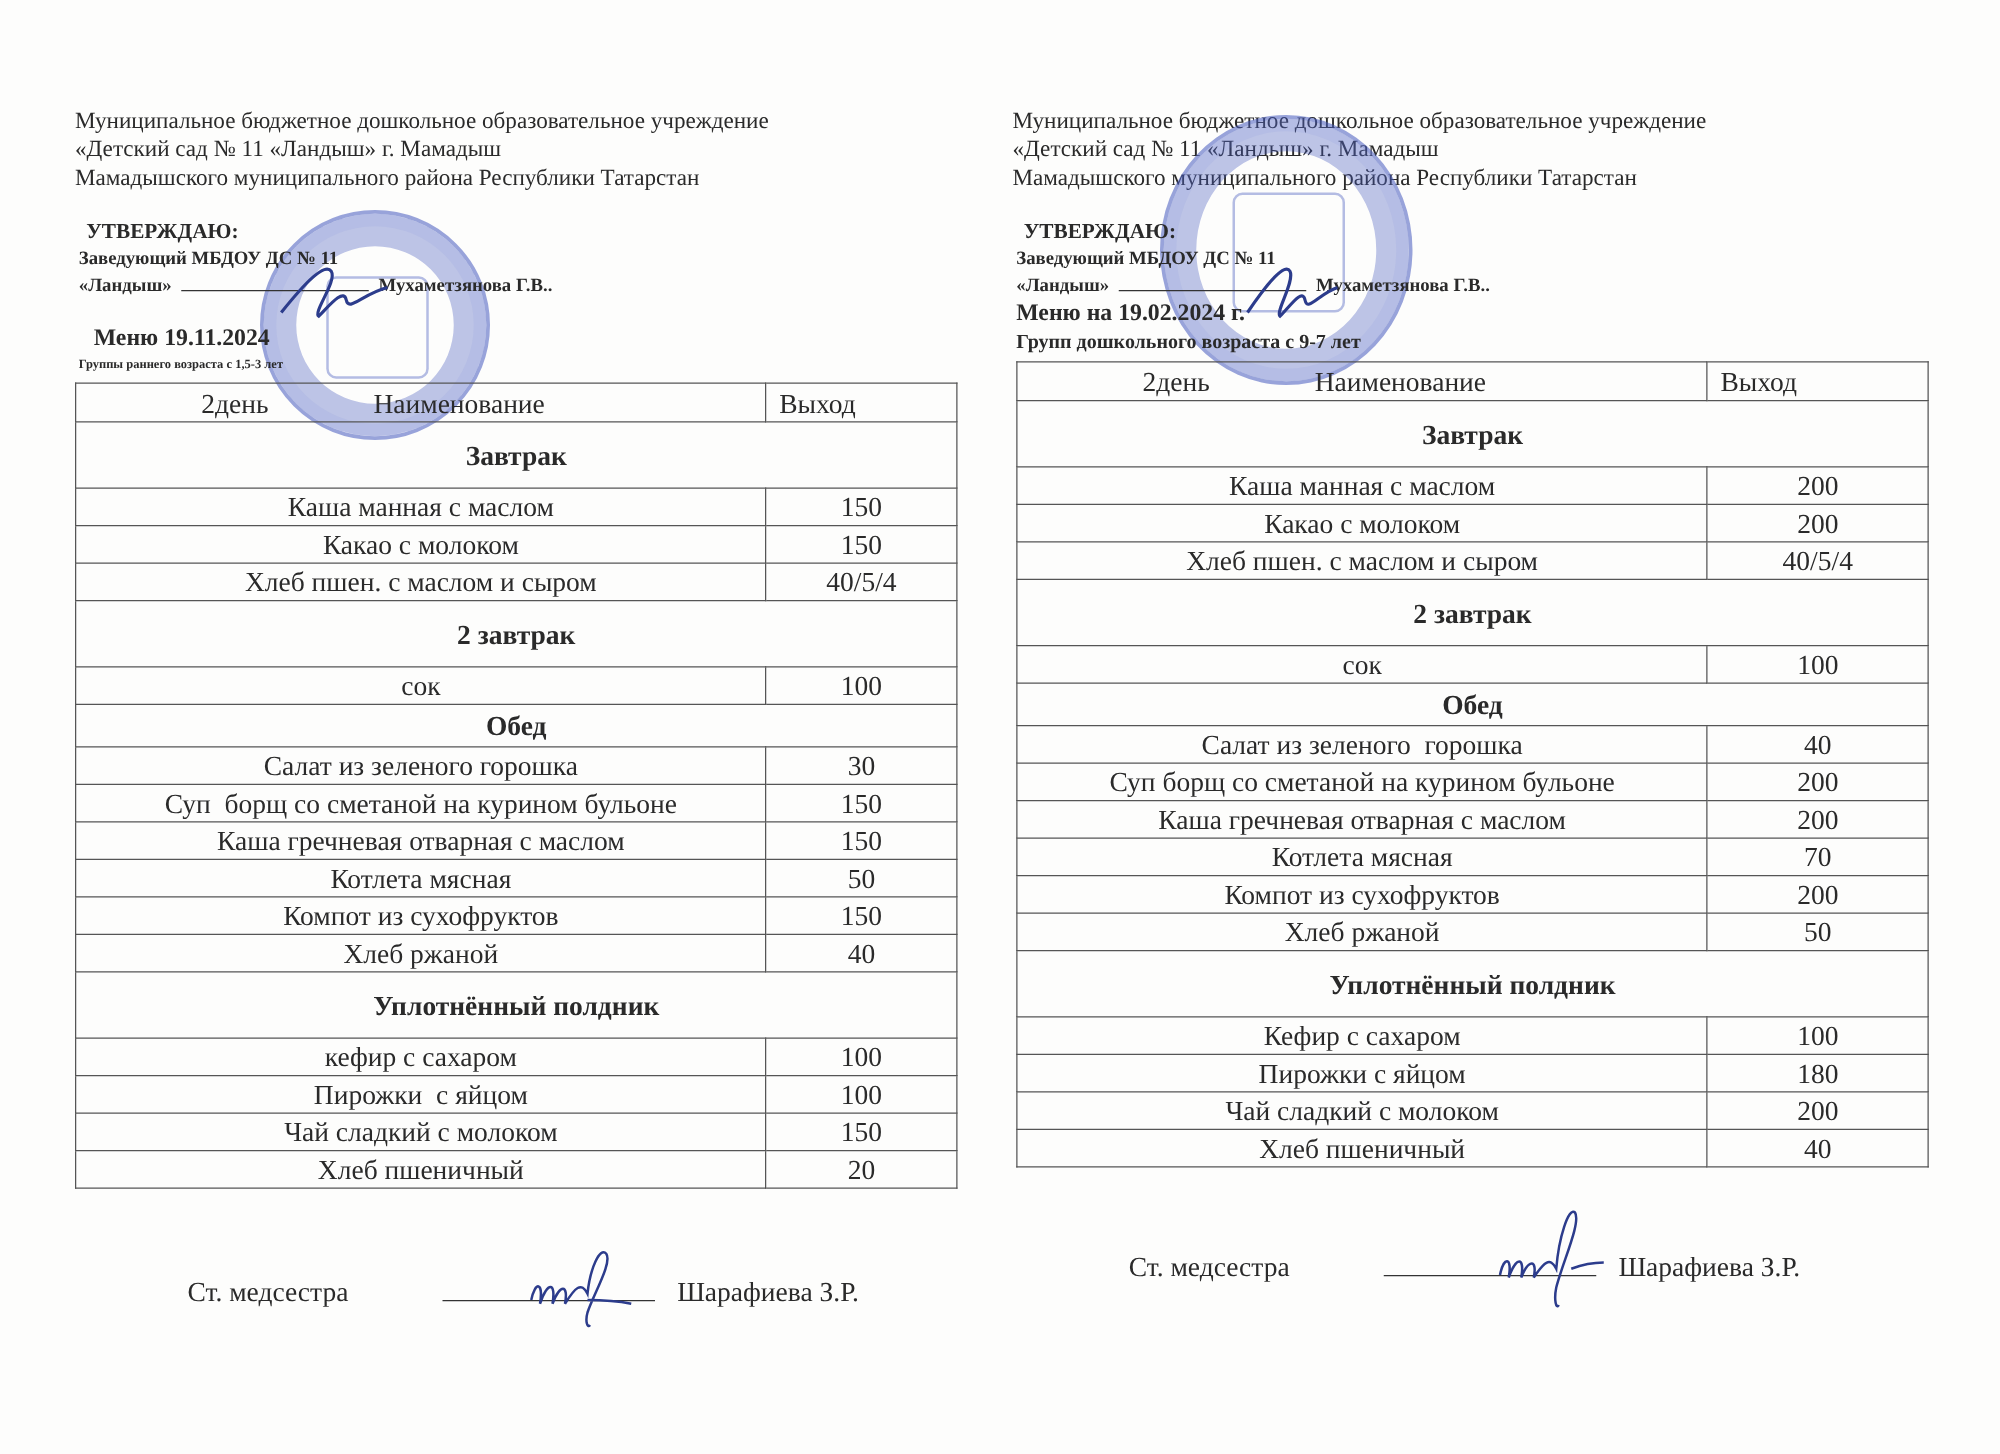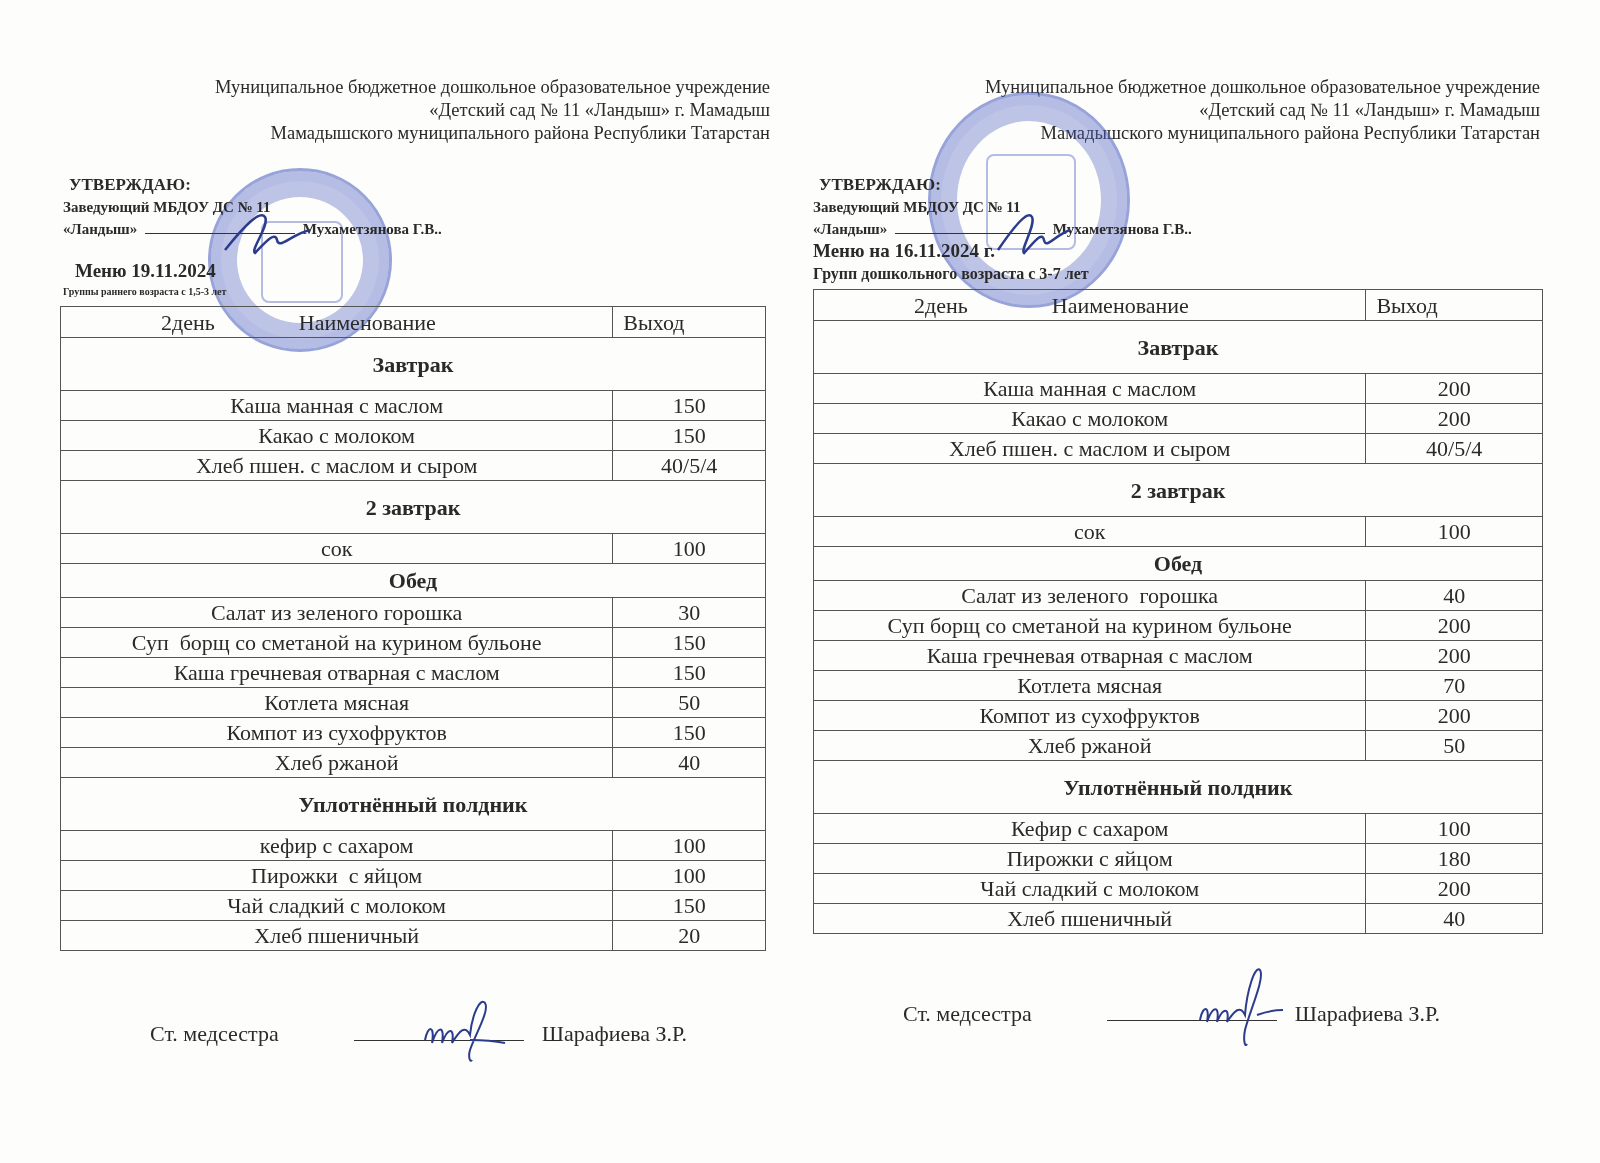--- a/index.html
+++ b/index.html
@@ -3,21 +3,21 @@
 <meta charset="utf-8">
 <style>
   html, body { margin: 0; padding: 0; }
   body {
     width: 1600px; height: 1163px; background: #fdfdfc; position: relative; overflow: hidden;
     font-family: "Liberation Serif", serif; color: #2a2a2a;
   }
   .page { position: absolute; top: 0; }
   #left-page { left: 60px; width: 710px; }
   #right-page { left: 810px; width: 730px; }
-  .org { position: absolute; top: 76px; left: 0; width: 100%; text-align: right; font-size: 18.5px; line-height: 23px; }
+  .org { position: absolute; top: 86px; left: 0; width: 100%; text-align: left; font-size: 18.5px; line-height: 23px; }
   .approve { position: absolute; font-weight: bold; font-size: 15px; line-height: 22px; font-family: "Liberation Serif", serif; }
   .approve .big { font-size: 17px; }
   .approve .row { white-space: nowrap; }
   .approve .sigline { display: inline-block; width: 150px; border-bottom: 1px solid #333; height: 12px; margin: 0 4px; vertical-align: baseline; }
   .menu-title { position: absolute; font-weight: bold; white-space: nowrap; }
   .group-title { position: absolute; font-weight: bold; white-space: nowrap; font-size: 10px; }
   table.menu { position: absolute; border-collapse: collapse; font-size: 22px; }
   table.menu td { border: 1px solid #555; text-align: center; padding: 0; line-height: 29px; height: 29px; }
   table.menu tr.section td { font-weight: bold; height: 52px; }
   table.menu tr.section.short td { height: 33px; }
@@ -166,22 +166,22 @@
     <div class="row">
       <span>«Ландыш»</span>
       <span class="sigline"></span>
       <span>Мухаметзянова Г.В..</span>
     </div>
   </div>
   <svg class="sig" style="left:180px; top:205px;" width="90" height="55" viewBox="0 0 90 55">
     <path d="M8 45 C25 20, 38 5, 42 12 C46 20, 30 45, 34 48 C42 40, 52 25, 54 35 C56 45, 65 30, 80 25" fill="none" stroke="#2c3c8c" stroke-width="2.5"></path>
   </svg>
 
-  <div class="menu-title" style="left:3px; top:240px; font-size:19px;">Меню на 16.11.2024 г.</div>
-  <div class="group-title" style="left:3px; top:265px; font-size:16px;">Групп дошкольного возраста с 3-7 лет</div>
+  <div class="menu-title" style="left:3px; top:240px; font-size:19px;">Меню на 19.02.2024 г.</div>
+  <div class="group-title" style="left:3px; top:265px; font-size:16px;">Групп дошкольного возраста с 9-7 лет</div>
 
   <table class="menu" id="right-table" style="left:3px; top:289px; width:730px;">
     <colgroup>
         <col style="width:553px">
         <col style="width:177px">
       </colgroup>
     <tbody>
         <tr class="head">
           <td style="text-align: left;"><span style="padding-left: 100px;">2день</span><span style="padding-left: 84px;">Наименование</span></td>
           <td style="text-align: left; padding-left: 10px;">Выход</td>

